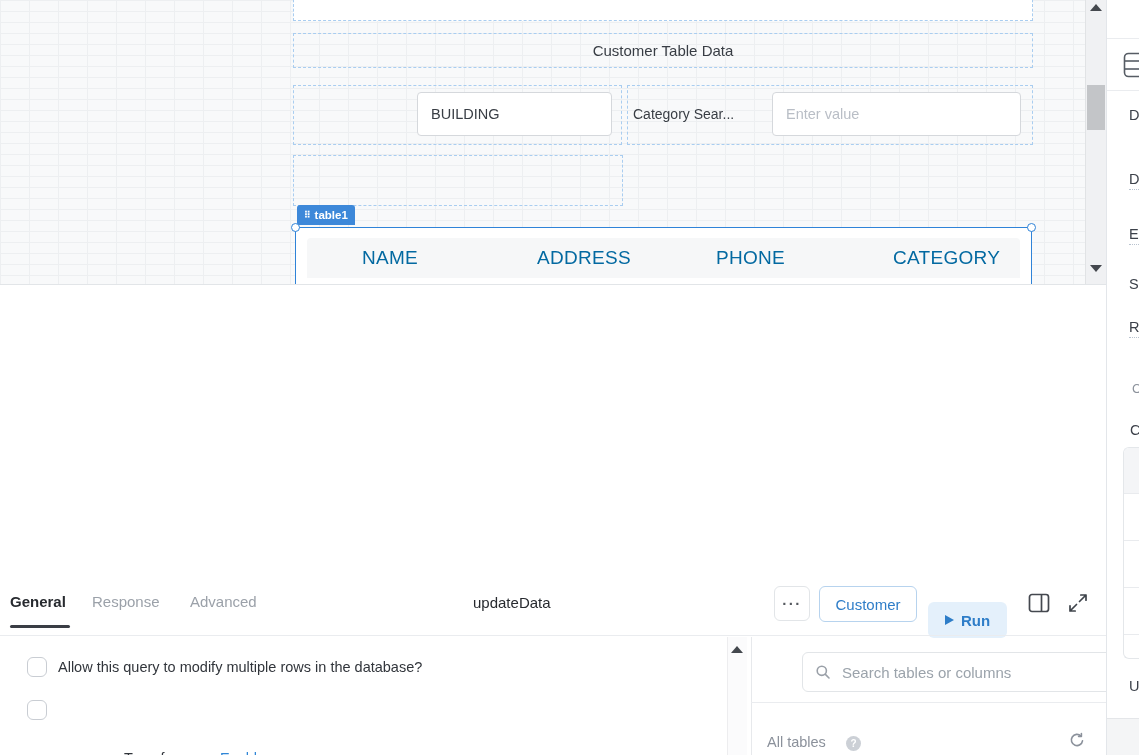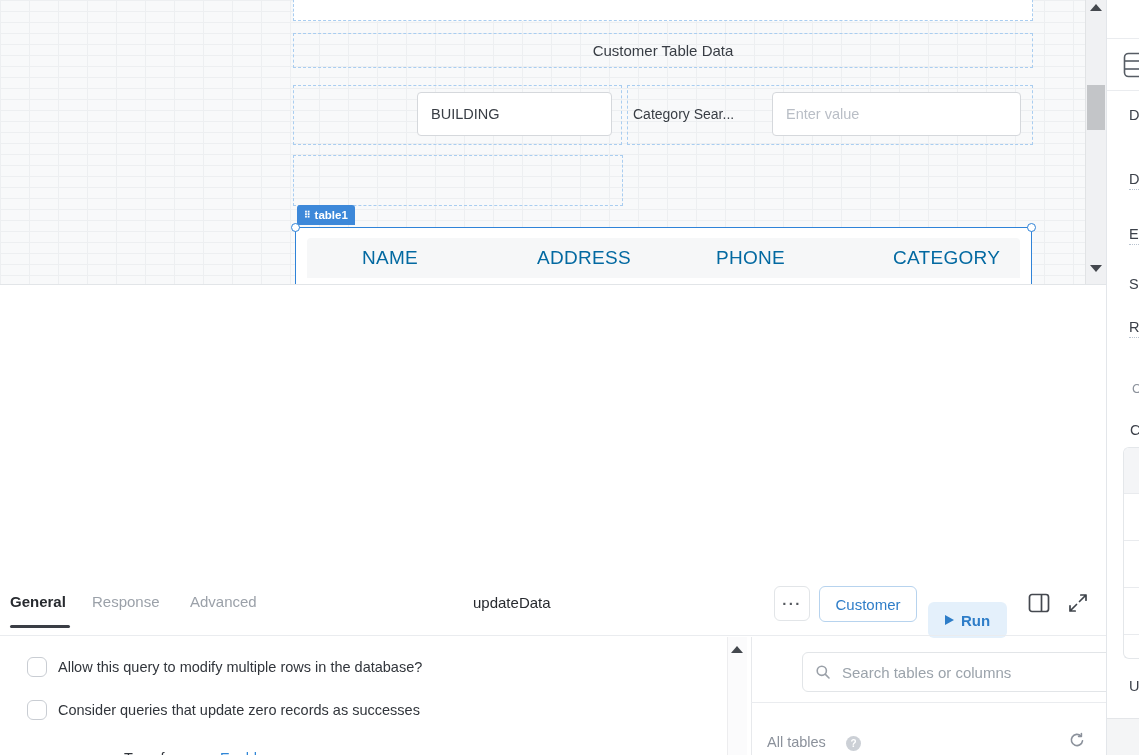--- a/index.html
+++ b/index.html
@@ -130,21 +130,20 @@
     <svg class="abs" style="left:1066px;top:306px;" width="24" height="24" viewBox="0 0 24 24" fill="none" stroke="#3f444b" stroke-width="1.7" stroke-linecap="round">
       <path d="M13.5 10.5 L20 4 M20 4 h-5.2 M20 4 v5.2"></path>
       <path d="M10.5 13.5 L4 20 M4 20 h5.2 M4 20 v-5.2"></path>
     </svg>
     <div class="abs hline" style="left:0;top:350px;width:1107px;"></div>
 
     <div class="abs checkbox" style="left:27px;top:372px;"></div>
     <div class="abs cb-label" style="left:58px;top:374px;">Allow this query to modify multiple rows in the database?</div>
 
     <div class="abs checkbox" style="left:27px;top:415px;"></div>
-    <div class="abs cb-label" style="left:58px;top:417px;">Consider queries that update zero records as successes</div>
 
     <div class="abs cb-label dotted" style="left:124px;top:465px;">Transformer</div>
     <div class="abs link" style="left:220px;top:465px;">Enable</div>
 
     <div class="abs" style="left:727px;top:352px;width:20px;height:389px;background:#fbfbfc;border-left:1px solid #ededef;box-sizing:border-box;">
       <div class="abs tri-up" style="left:3px;top:9px;"></div>
 
     </div>
 
     <div class="abs vline" style="left:751px;top:352px;height:389px;"></div>

